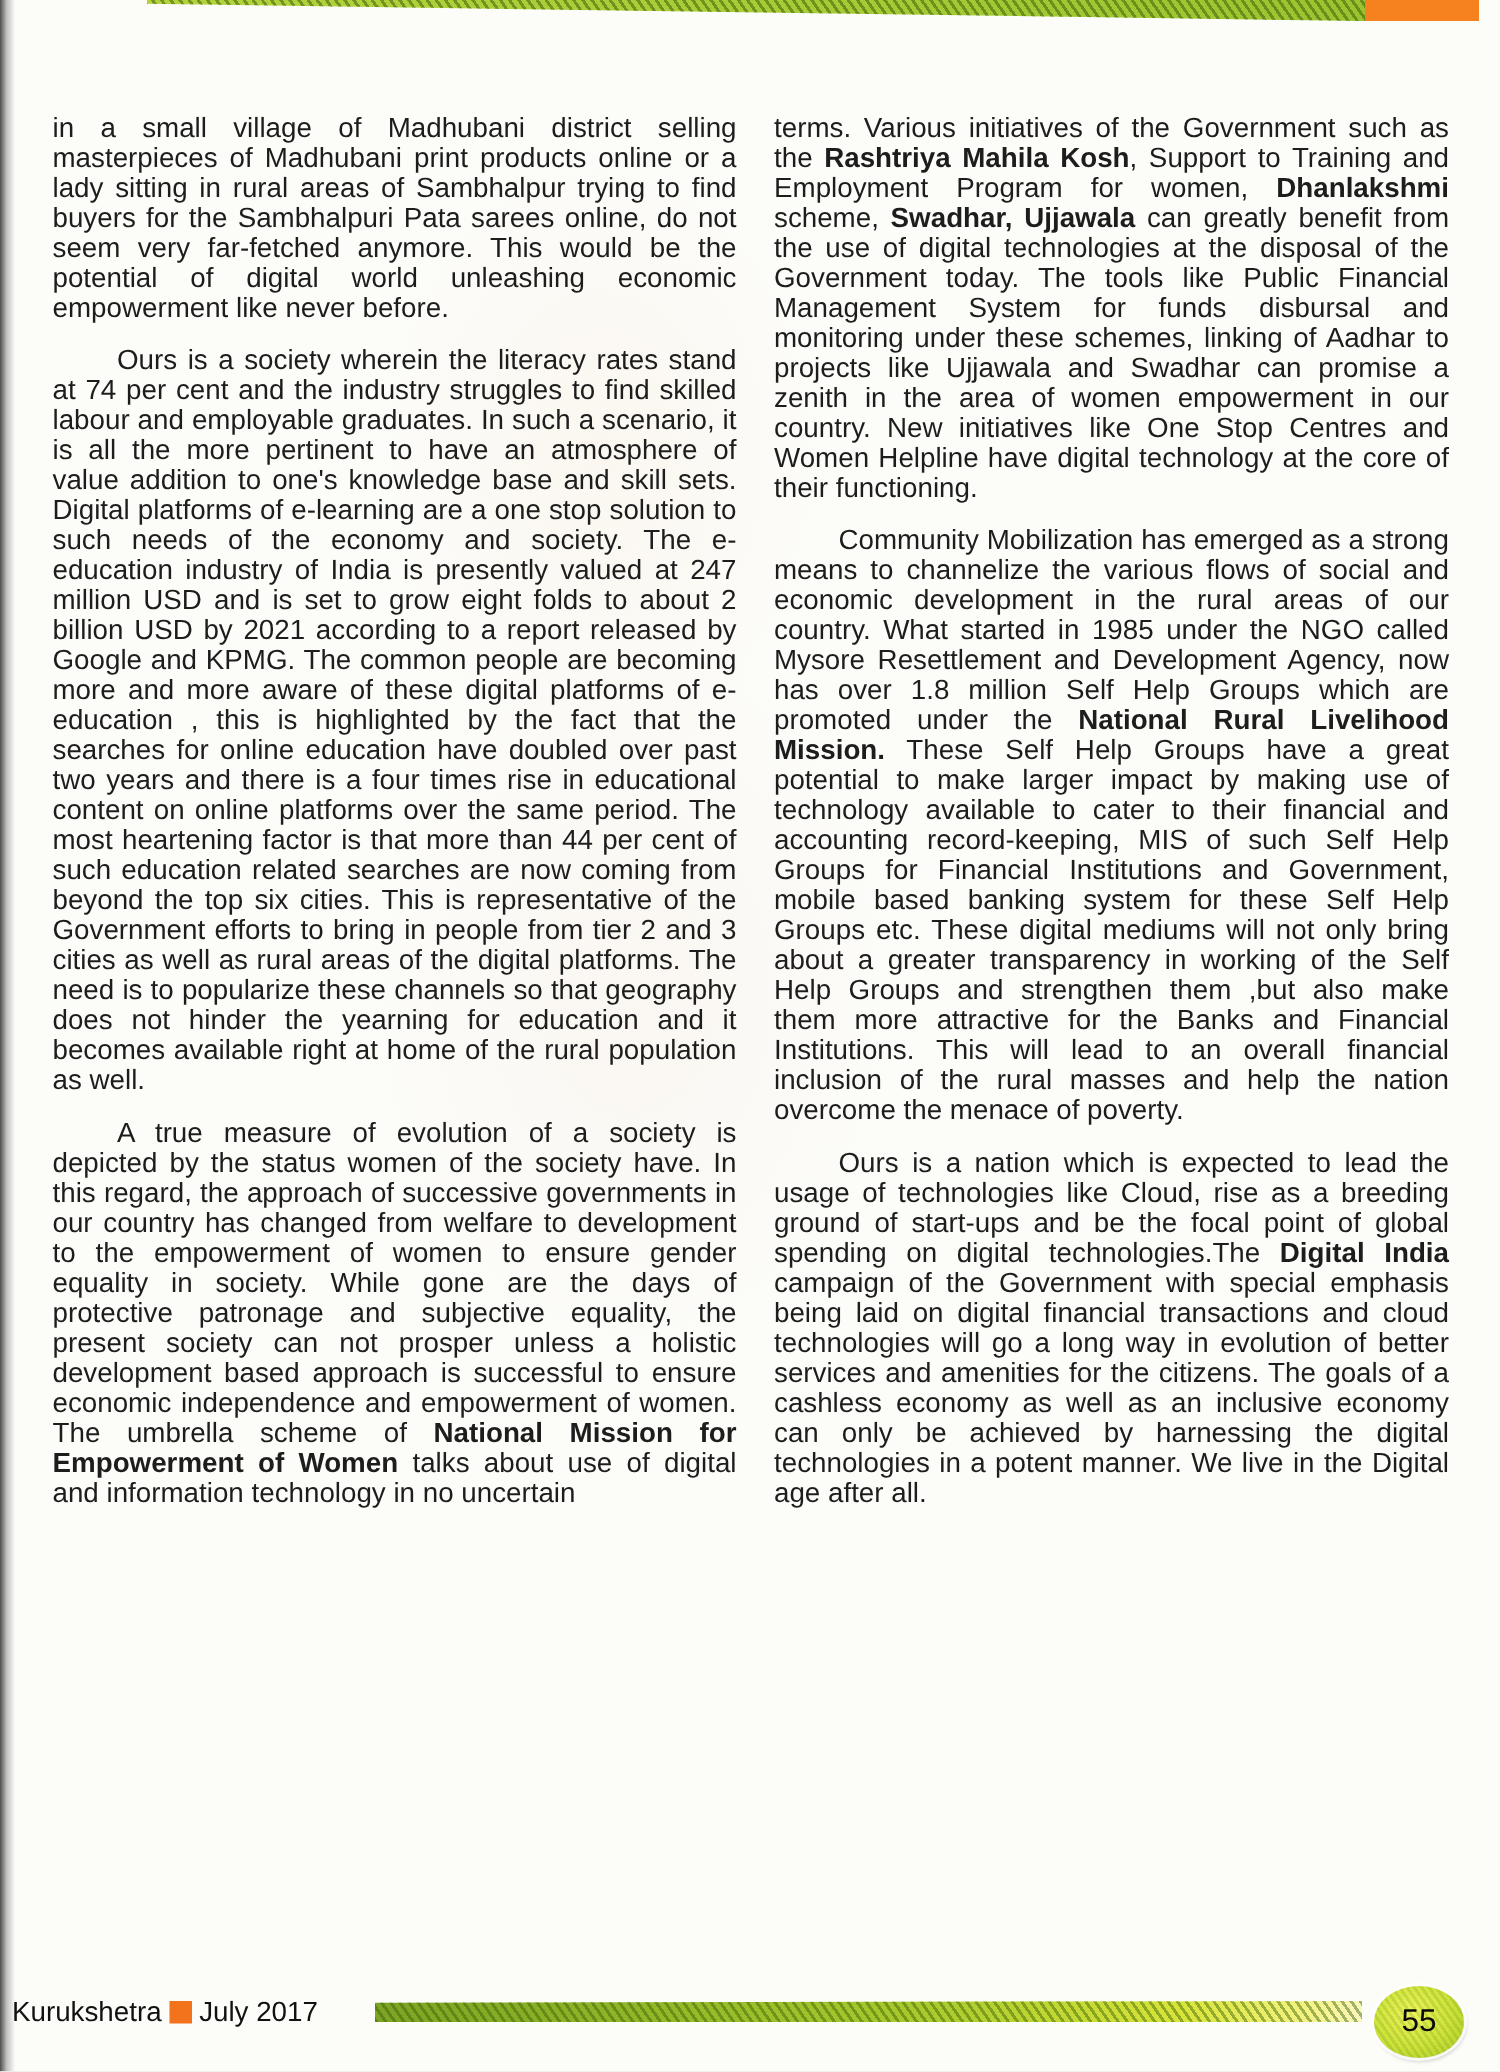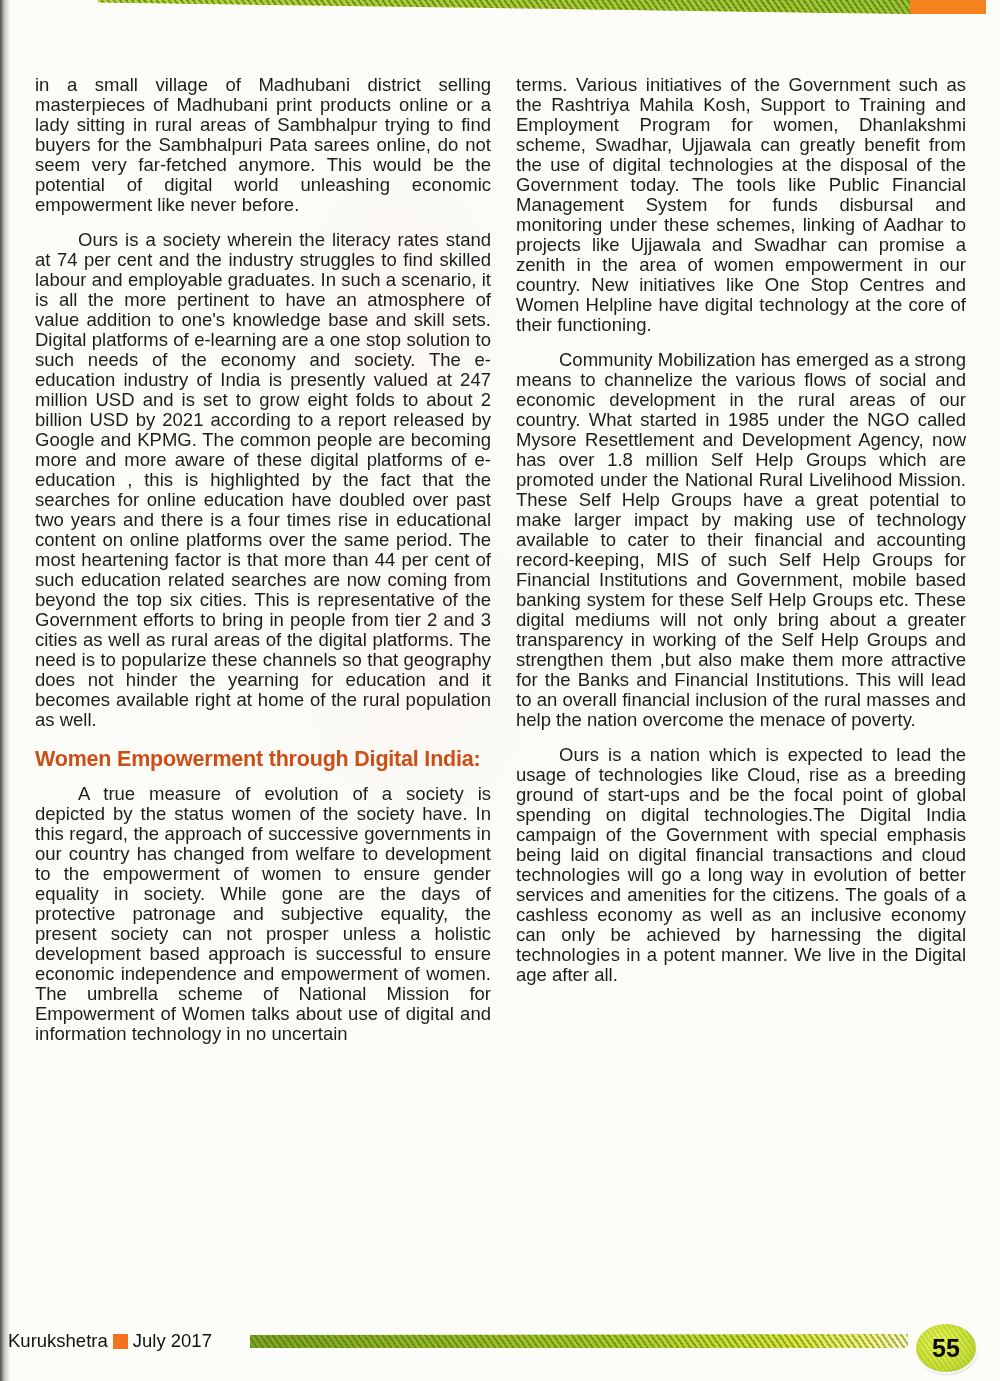--- a/index.html
+++ b/index.html
@@ -37,21 +37,21 @@
   .col {
     position: absolute; top: 38px;
     font-size: 18.5px; line-height: 20px;
     text-align: justify;
     margin-top: 37px;
   }
   .col-left  { left: 35px;  width: 456px; }
   .col-right { left: 516px; width: 450px; }
   .col p { margin: 0 0 15px 0; }
   .col p.indent { text-indent: 43px; }
-  .col b { font-weight: normal; }
+  .col b { font-weight: bold; }
   h2.section-heading {
     color: #cc4e15;
     font-size: 21.5px;
     font-weight: bold;
     margin: 19px 0 15px 0;
     letter-spacing: -0.2px;
     text-align: left;
   }
   .author-note {
     font-weight: bold;
@@ -84,40 +84,39 @@
     position: absolute; left: 916px; top: 1;
     top: 2px; width: 60px; height: 48px;
     border-radius: 50%;
     background:
       repeating-linear-gradient(55deg, rgba(120,160,20,0.25) 0 2px, rgba(0,0,0,0) 2px 4px),
       radial-gradient(ellipse at 42% 38%, #eef45c, #cde23a 55%, #a4c928 100%);
     display: flex; align-items: center; justify-content: center;
     box-shadow: 0 0 0 2px rgba(255,255,255,0.85), 1px 2px 3px rgba(0,0,0,0.25);
   }
   .page-badge span {
-    font-size: 25px; font-weight: bold; color: #0a0a0a;
+    font-size: 21px; font-weight: normal; color: #0a0a0a;
     font-family: "Liberation Sans", sans-serif;
   }
 </style>
 </head>
 <body>
 
 <div class="page">
 
   <div class="spine"></div>
   <div class="top-stripes"></div>
   <div class="top-orange"></div>
 
   <div class="col col-left">
     <p><span>in a small village of Madhubani district selling masterpieces of Madhubani print products online or a lady sitting in rural areas of Sambhalpur trying to find buyers for the Sambhalpuri Pata sarees online, do not seem very far-fetched anymore. This would be the potential of digital world unleashing economic empowerment like never before.</span></p>
 
 
     <p class="indent"><span>Ours is a society wherein the literacy rates stand at 74 per cent and the industry struggles to find skilled labour and employable graduates. In such a scenario, it is all the more pertinent to have an atmosphere of value addition to one's knowledge base and skill sets. Digital platforms of e-learning are a one stop solution to such needs of the economy and society. The e-education industry of India is presently valued at 247 million USD and is set to grow eight folds to about 2 billion USD by 2021 according to a report released by Google and KPMG. The common people are becoming more and more aware of these digital platforms of e-education , this is highlighted by the fact that the searches for online education have doubled over past two years and there is a four times rise in educational content on online platforms over the same period. The most heartening factor is that more than 44 per cent of such education related searches are now coming from beyond the top six cities. This is representative of the Government efforts to bring in people from tier 2 and 3 cities as well as rural areas of the digital platforms. The need is to popularize these channels so that geography does not hinder the yearning for education and it becomes available right at home of the rural population as well.</span></p>
 
-    <h2 class="section-heading">Women Empowerment through Digital India:</h2>
 
     <p class="indent"><span>A true measure of evolution of a society is depicted by the status women of the society have. In this regard, the approach of successive governments in our country has changed from welfare to development to the empowerment of women to ensure gender equality in society. While gone are the days of protective patronage and subjective equality, the present society can not prosper unless a holistic development based approach is successful to ensure economic independence and empowerment of women. The umbrella scheme of </span><b>National Mission for Empowerment of Women</b><span> talks about use of digital and information technology in no uncertain</span></p>
   </div>
 
   <div class="col col-right">
     <p><span>terms. Various initiatives of the Government such as the </span><b>Rashtriya Mahila Kosh</b><span>, Support to Training and Employment Program for women, </span><b>Dhanlakshmi</b><span> scheme, </span><b>Swadhar, Ujjawala</b><span> can greatly benefit from the use of digital technologies at the disposal of the Government today. The tools like Public Financial Management System for funds disbursal and monitoring under these schemes, linking of Aadhar to projects like Ujjawala and Swadhar can promise a zenith in the area of women empowerment in our country. New initiatives like One Stop Centres and Women Helpline have digital technology at the core of their functioning.</span></p>
 
     <p class="indent"><span>Community Mobilization has emerged as a strong means to channelize the various flows of social and economic development in the rural areas of our country. What started in 1985 under the NGO called Mysore Resettlement and Development Agency, now has over 1.8 million Self Help Groups which are promoted under the </span><b>National Rural Livelihood Mission.</b><span> These Self Help Groups have a great potential to make larger impact by making use of technology available to cater to their financial and accounting record-keeping, MIS of such Self Help Groups for Financial Institutions and Government, mobile based banking system for these Self Help Groups etc. These digital mediums will not only bring about a greater transparency in working of the Self Help Groups and strengthen them ,but also make them more attractive for the Banks and Financial Institutions. This will lead to an overall financial inclusion of the rural masses and help the nation overcome the menace of poverty.</span></p>
 
     <p class="indent"><span>Ours is a nation which is expected to lead the usage of technologies like Cloud, rise as a breeding ground of start-ups and be the focal point of global spending on digital technologies.The </span><b>Digital India</b><span> campaign of the Government with special emphasis being laid on digital financial transactions and cloud technologies will go a long way in evolution of better services and amenities for the citizens. The goals of a cashless economy as well as an inclusive economy can only be achieved by harnessing the digital technologies in a potent manner. We live in the Digital age after all.</span></p>

